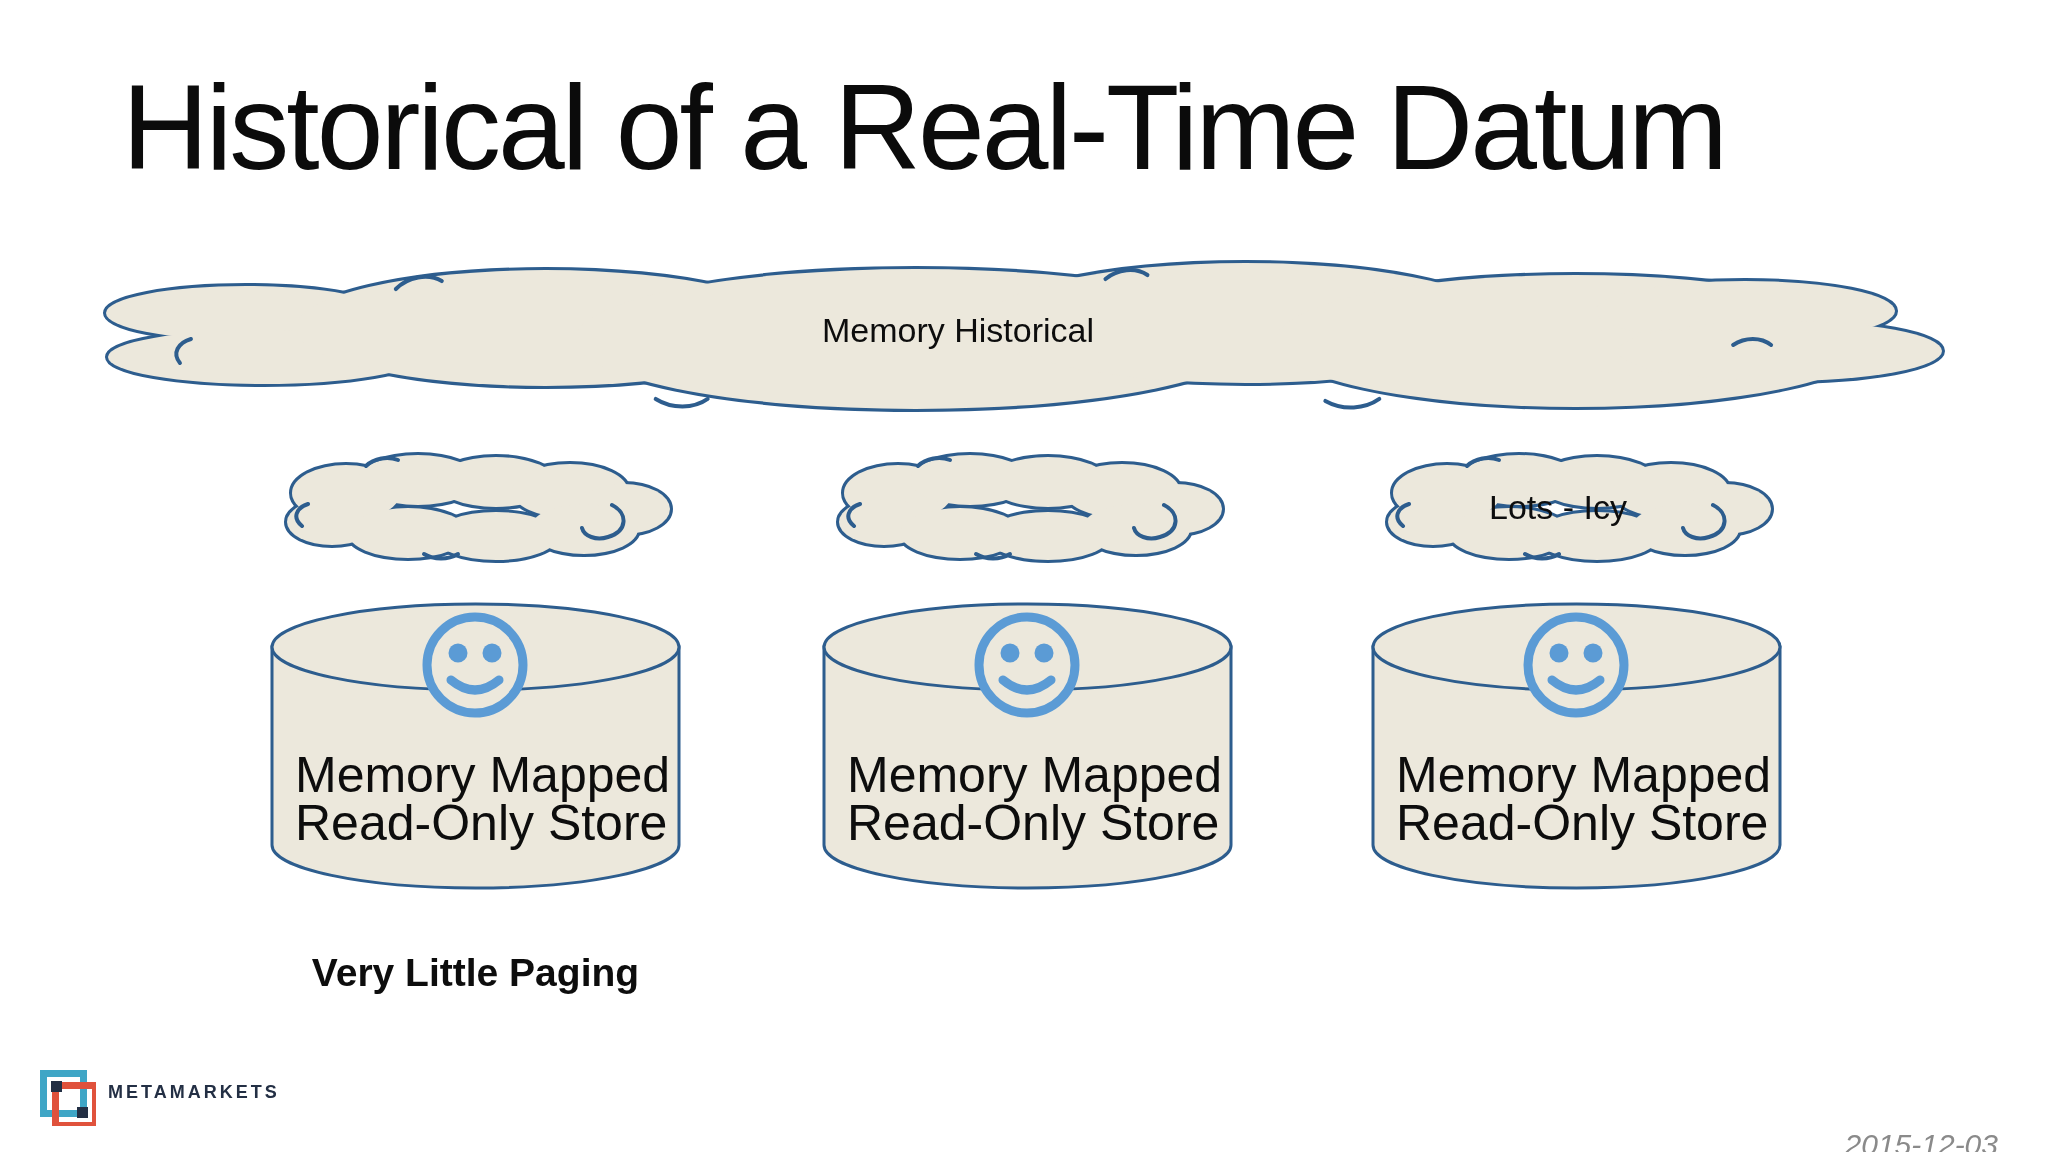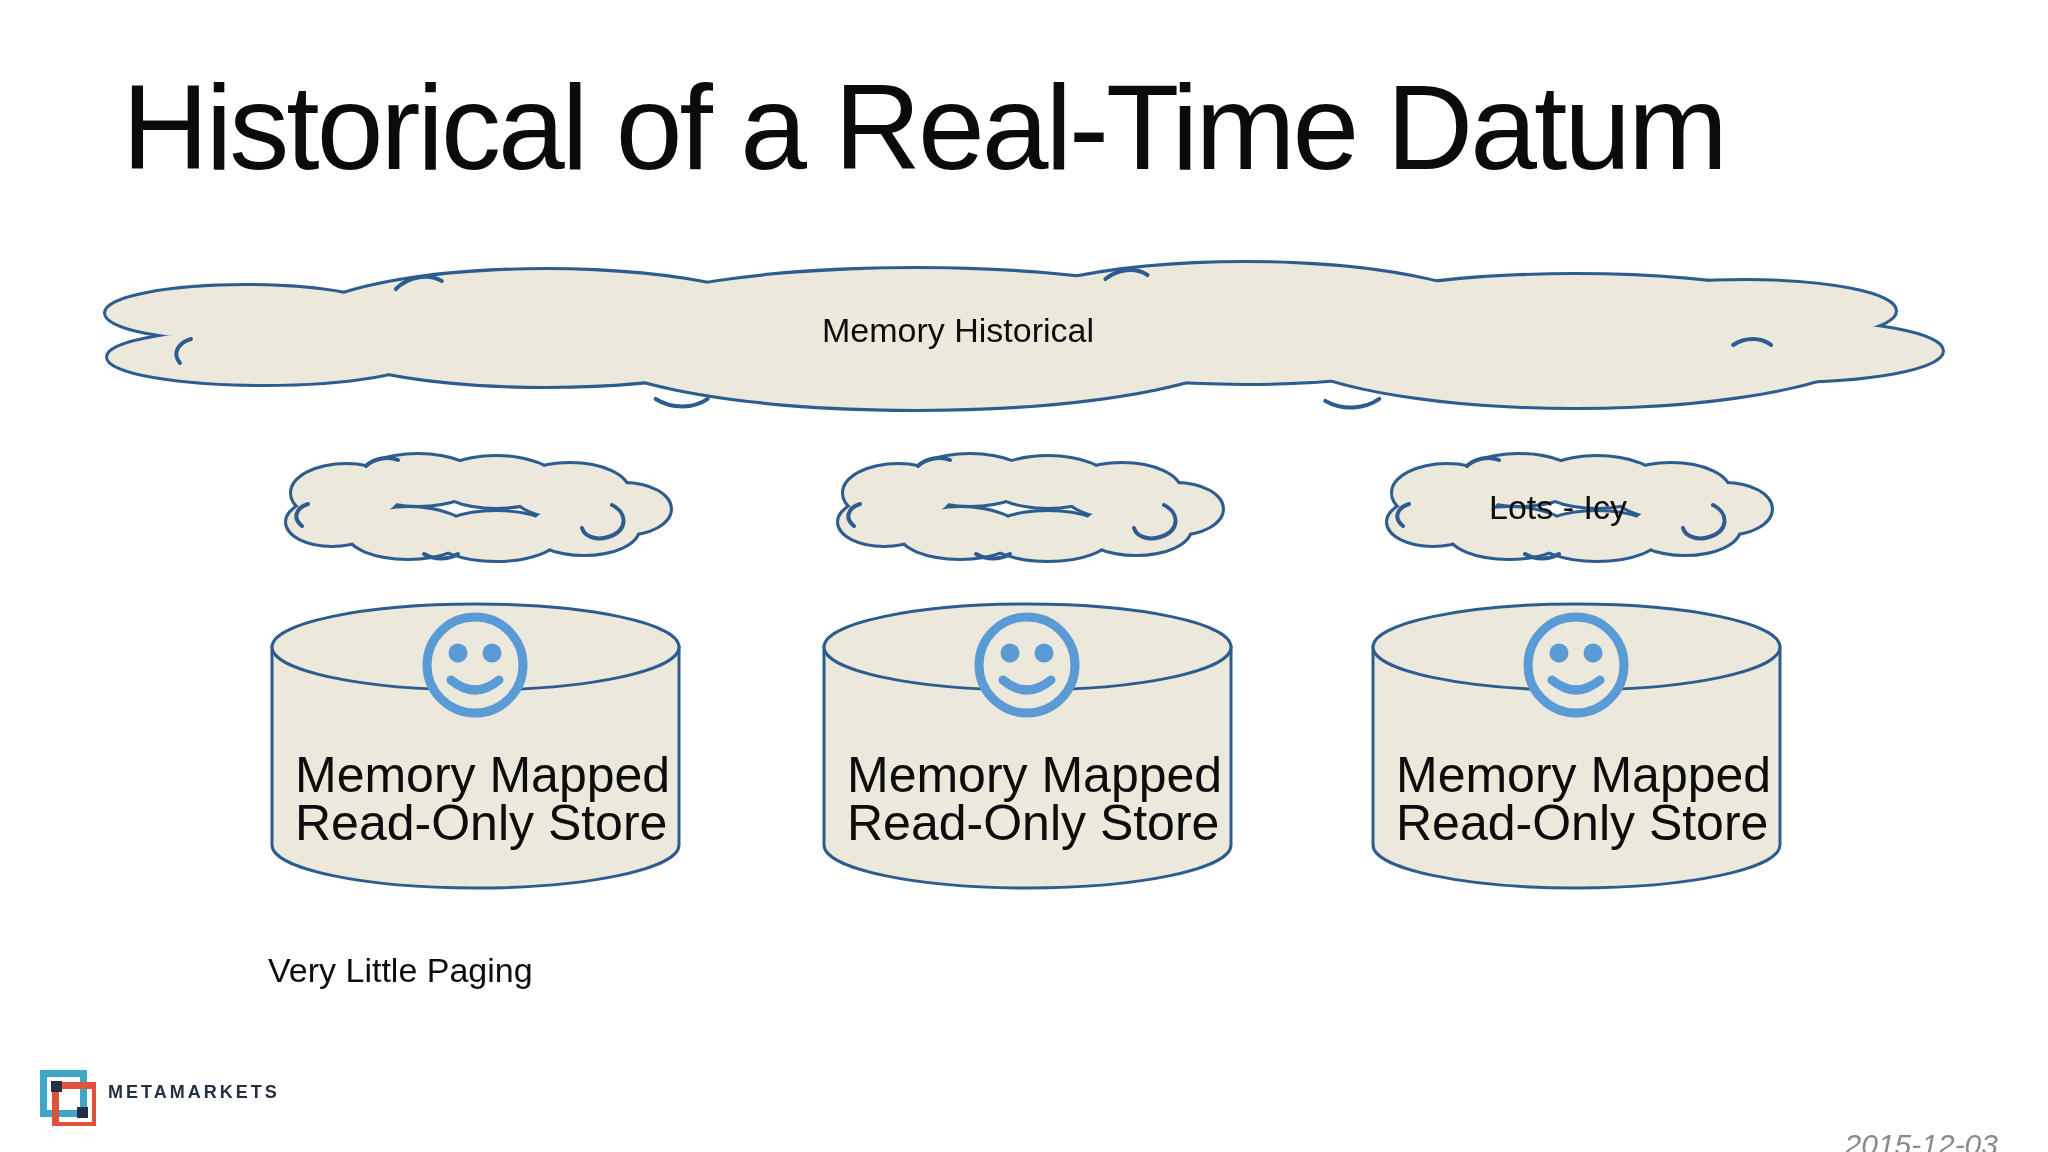--- a/index.html
+++ b/index.html
@@ -36,22 +36,22 @@
     left:8px;top:488px;width:362px;text-align:center;
     font-size:34px;color:#0d0d0d;
   }
   .cylinder{left:0;top:600px;}
   .store-label{
     left:27px;top:717px;width:380px;
     font-size:50px;line-height:48px;color:#0d0d0d;margin-top:34px;
   }
   .store-label span{display:block;}
   .caption{
-    left:0;top:951px;width:415px;text-align:left;
-    font-size:34px;color:#0d0d0d;
+    left:0;top:951px;width:415px;text-align:center;
+    font-size:39px;color:#0d0d0d;font-weight:bold;
   }
   
   .logo-mark{left:38px;top:1068px;}
   .brand-name{
     left:108px;top:1082px;
     font-size:18px;font-weight:bold;letter-spacing:3px;color:#232F44;
   }
   .slide-date{
     left:1700px;top:1096px;width:298px;text-align:right;
     font-size:30px;font-style:italic;color:#8A8A8A;margin-top:32px;

